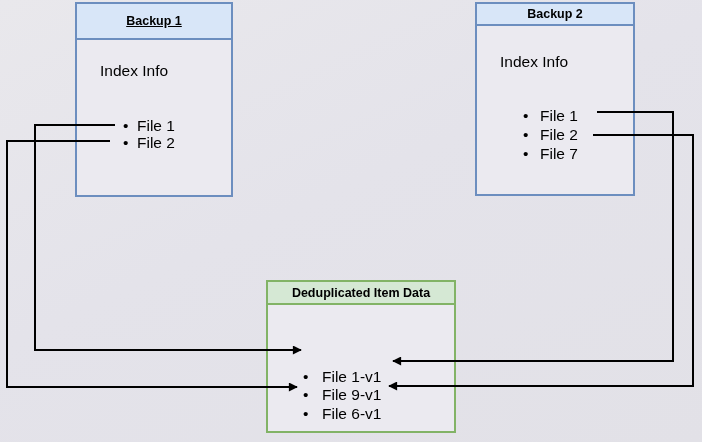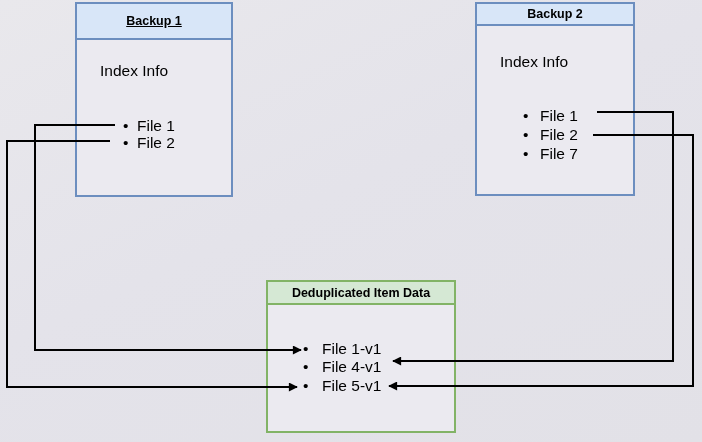--- a/index.html
+++ b/index.html
@@ -86,23 +86,23 @@
   <ul class="filelist" style="left:523px;top:106px;line-height:19px;">
     <li style="padding-left:17px;">File 1</li>
     <li style="padding-left:17px;">File 2</li>
     <li style="padding-left:17px;">File 7</li>
   </ul>
 
   <div class="node green" style="left:242px;top:280px;width:190px;height:153px;margin-left:24px;">
     <div class="header" style="height:23px;">Deduplicated Item Data</div>
   </div>
   <ul class="filelist" style="left:303px;top:340px;line-height:18.3px;">
-    <li style="padding-left:19px;">File 1-v1</li>
-    <li style="padding-left:19px;">File 4-v1</li>
-    <li style="padding-left:19px;">File 5-v1</li>
+    <li style="padding-left:19px;margin-top:28px;">File 1-v1</li>
+    <li style="padding-left:19px;">File 9-v1</li>
+    <li style="padding-left:19px;">File 6-v1</li>
   </ul>
 
   <svg id="arrows" viewBox="0 0 702 442" xmlns="http://www.w3.org/2000/svg">
     <defs>
       <marker id="arrowhead" viewBox="0 0 10 10" refX="9" refY="5" markerWidth="5.5" markerHeight="4.5" orient="auto-start-reverse">
         <path d="M0,0 L10,5 L0,10 z" fill="#000000"></path>
       </marker>
     </defs>
   <polyline points="115,125 35,125 35,350 301,350" fill="none" stroke="#000000" stroke-width="2" marker-end="url(#arrowhead)"></polyline>
       <polyline points="110,141 7,141 7,387 297,387" fill="none" stroke="#000000" stroke-width="2" marker-end="url(#arrowhead)"></polyline>

